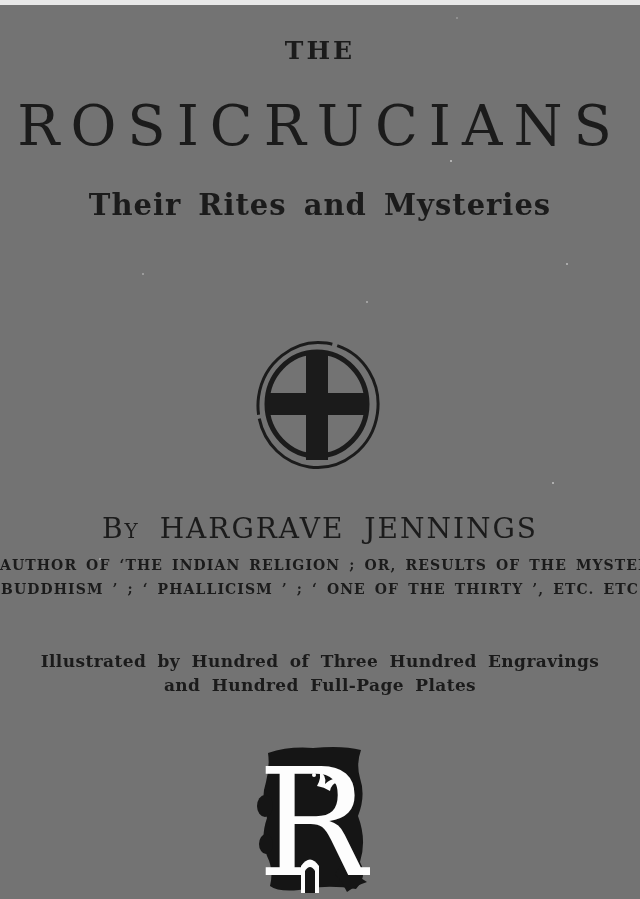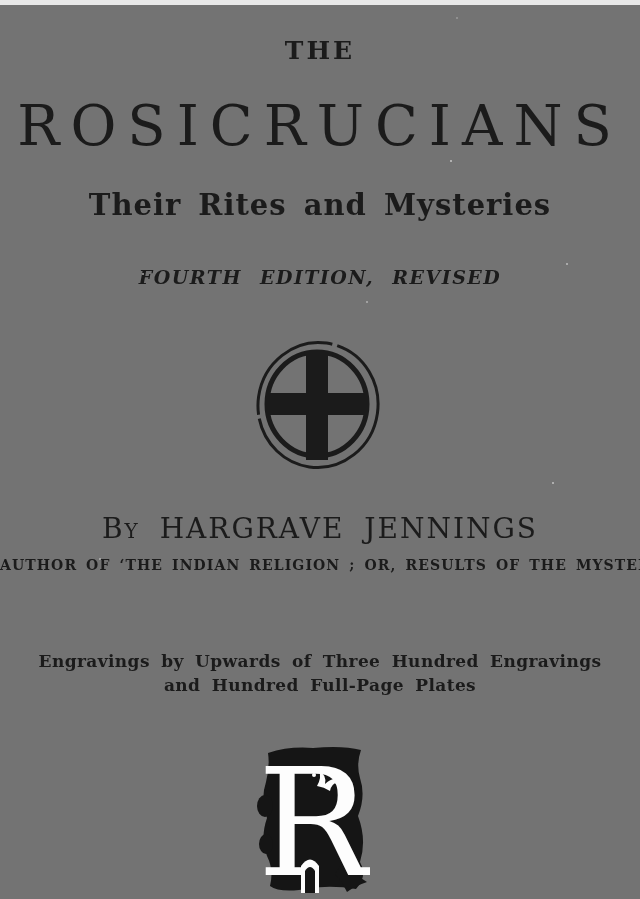--- a/index.html
+++ b/index.html
@@ -103,45 +103,45 @@
 <body>
 
 <div class="page">
 
   <div class="centered article">THE</div>
 
   <div class="centered title">ROSICRUCIANS</div>
 
   <div class="centered subtitle">Their Rites and Mysteries</div>
 
-  <div class="centered edition">FOURTH EDITION, REVISED</div>
 
   <div class="emblem">
     <svg width="128" height="132" viewBox="0 0 128 132" aria-hidden="true">
 
       <ellipse cx="64" cy="66" rx="60" ry="62.5" fill="none" stroke="#1b1b1b" stroke-width="3" stroke-dasharray="170 4 120 5 200" transform="rotate(8 64 66)"></ellipse>
 
       <ellipse cx="63" cy="65" rx="50" ry="52" fill="none" stroke="#1b1b1b" stroke-width="5"></ellipse>
 
       <rect x="13" y="54" width="100" height="22" fill="#1b1b1b"></rect>
       <rect x="52" y="13" width="22" height="108" fill="#1b1b1b"></rect>
     </svg>
   </div>
 
   <div class="centered byline">
     <span class="by">By</span>
     <span>HARGRAVE JENNINGS</span>
   </div>
 
   <div class="centered credits">
     <div>AUTHOR OF ‘THE INDIAN RELIGION ; OR, RESULTS OF THE MYSTERIOUS</div>
+    <div>BUDDHISM ’ ; ‘ PHALLICISM ’ ; ‘ ONE OF THE THIRTY ’, ETC. ETC</div>
   </div>
 
   <div class="centered illus">
-    <div>Engravings by Upwards of Three Hundred Engravings</div>
+    <div>Illustrated by Hundred of Three Hundred Engravings</div>
     <div>and Hundred Full-Page Plates</div>
   </div>
 
   <div class="initial">
     <svg width="113" height="149" viewBox="0 0 113 149" aria-hidden="true">
 
       <path fill="#151515" d="M11,9 Q32,2 56,4 Q85,1 104,6 Q99,20 103,34 Q109,52 101,72
                Q110,96 103,118 Q111,132 99,145 Q70,140 42,146 Q21,148 13,142
                Q17,126 10,112 Q3,94 10,74 Q3,56 9,38 Q13,22 11,9 Z"></path>
 

